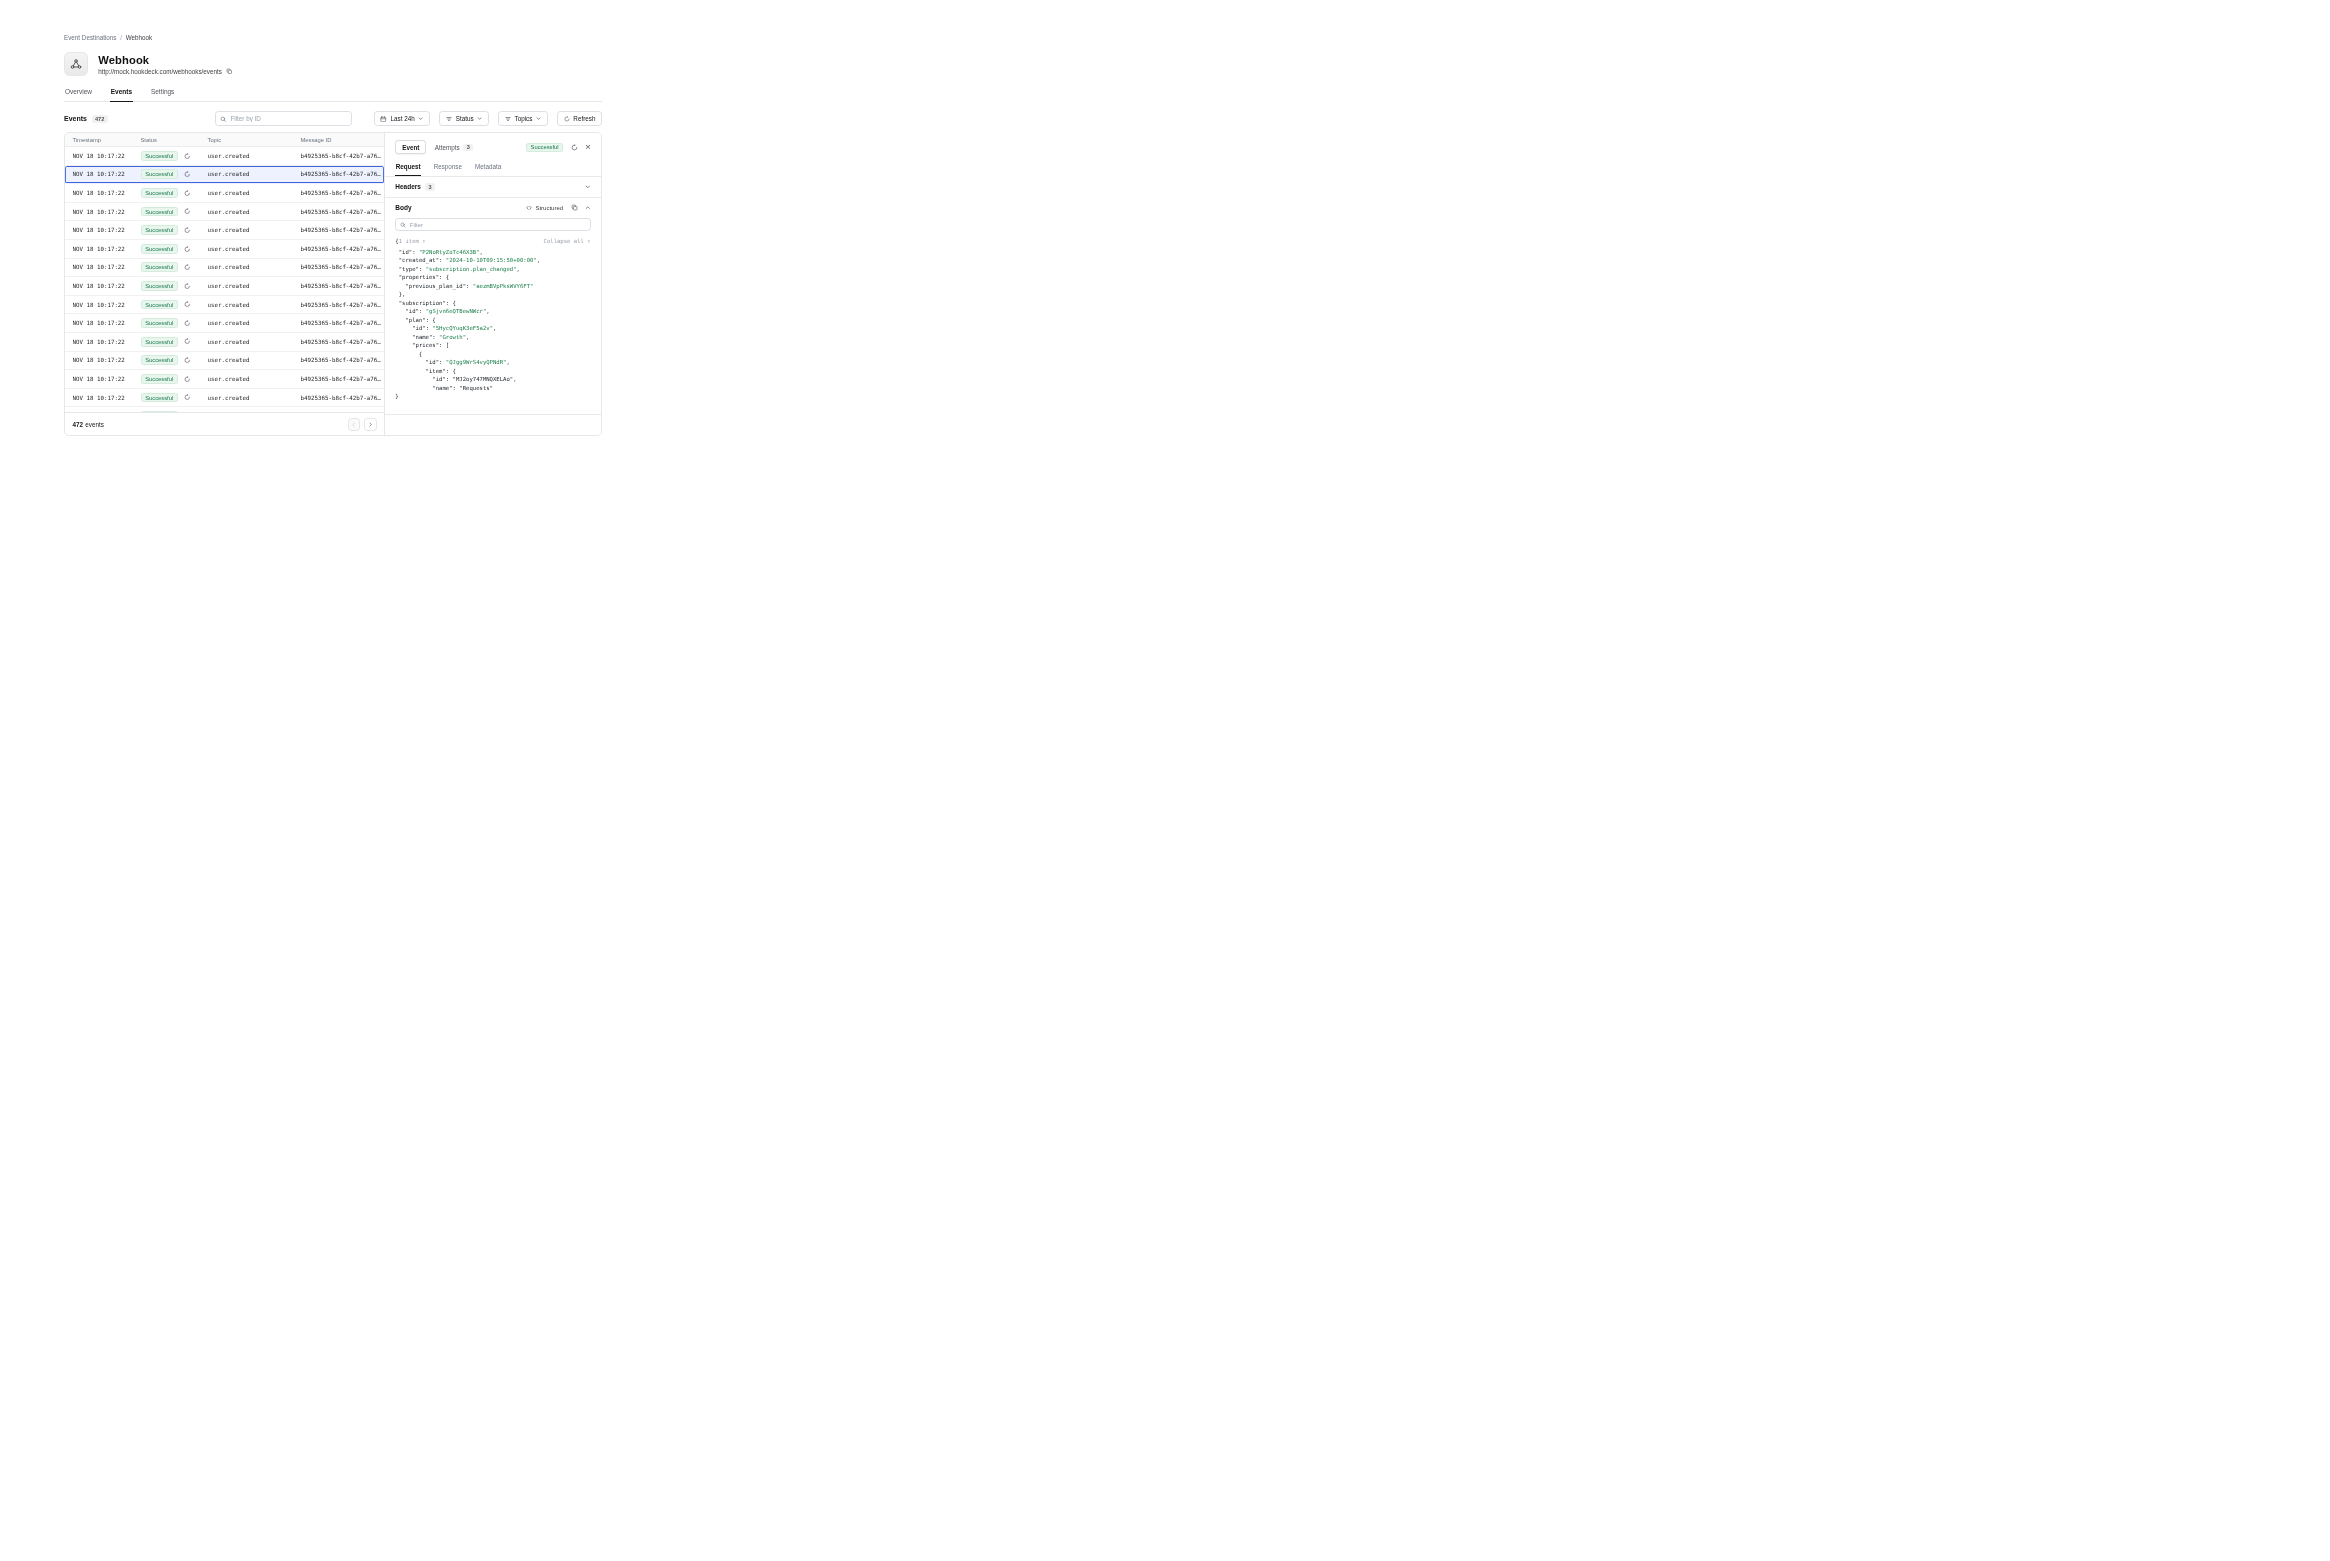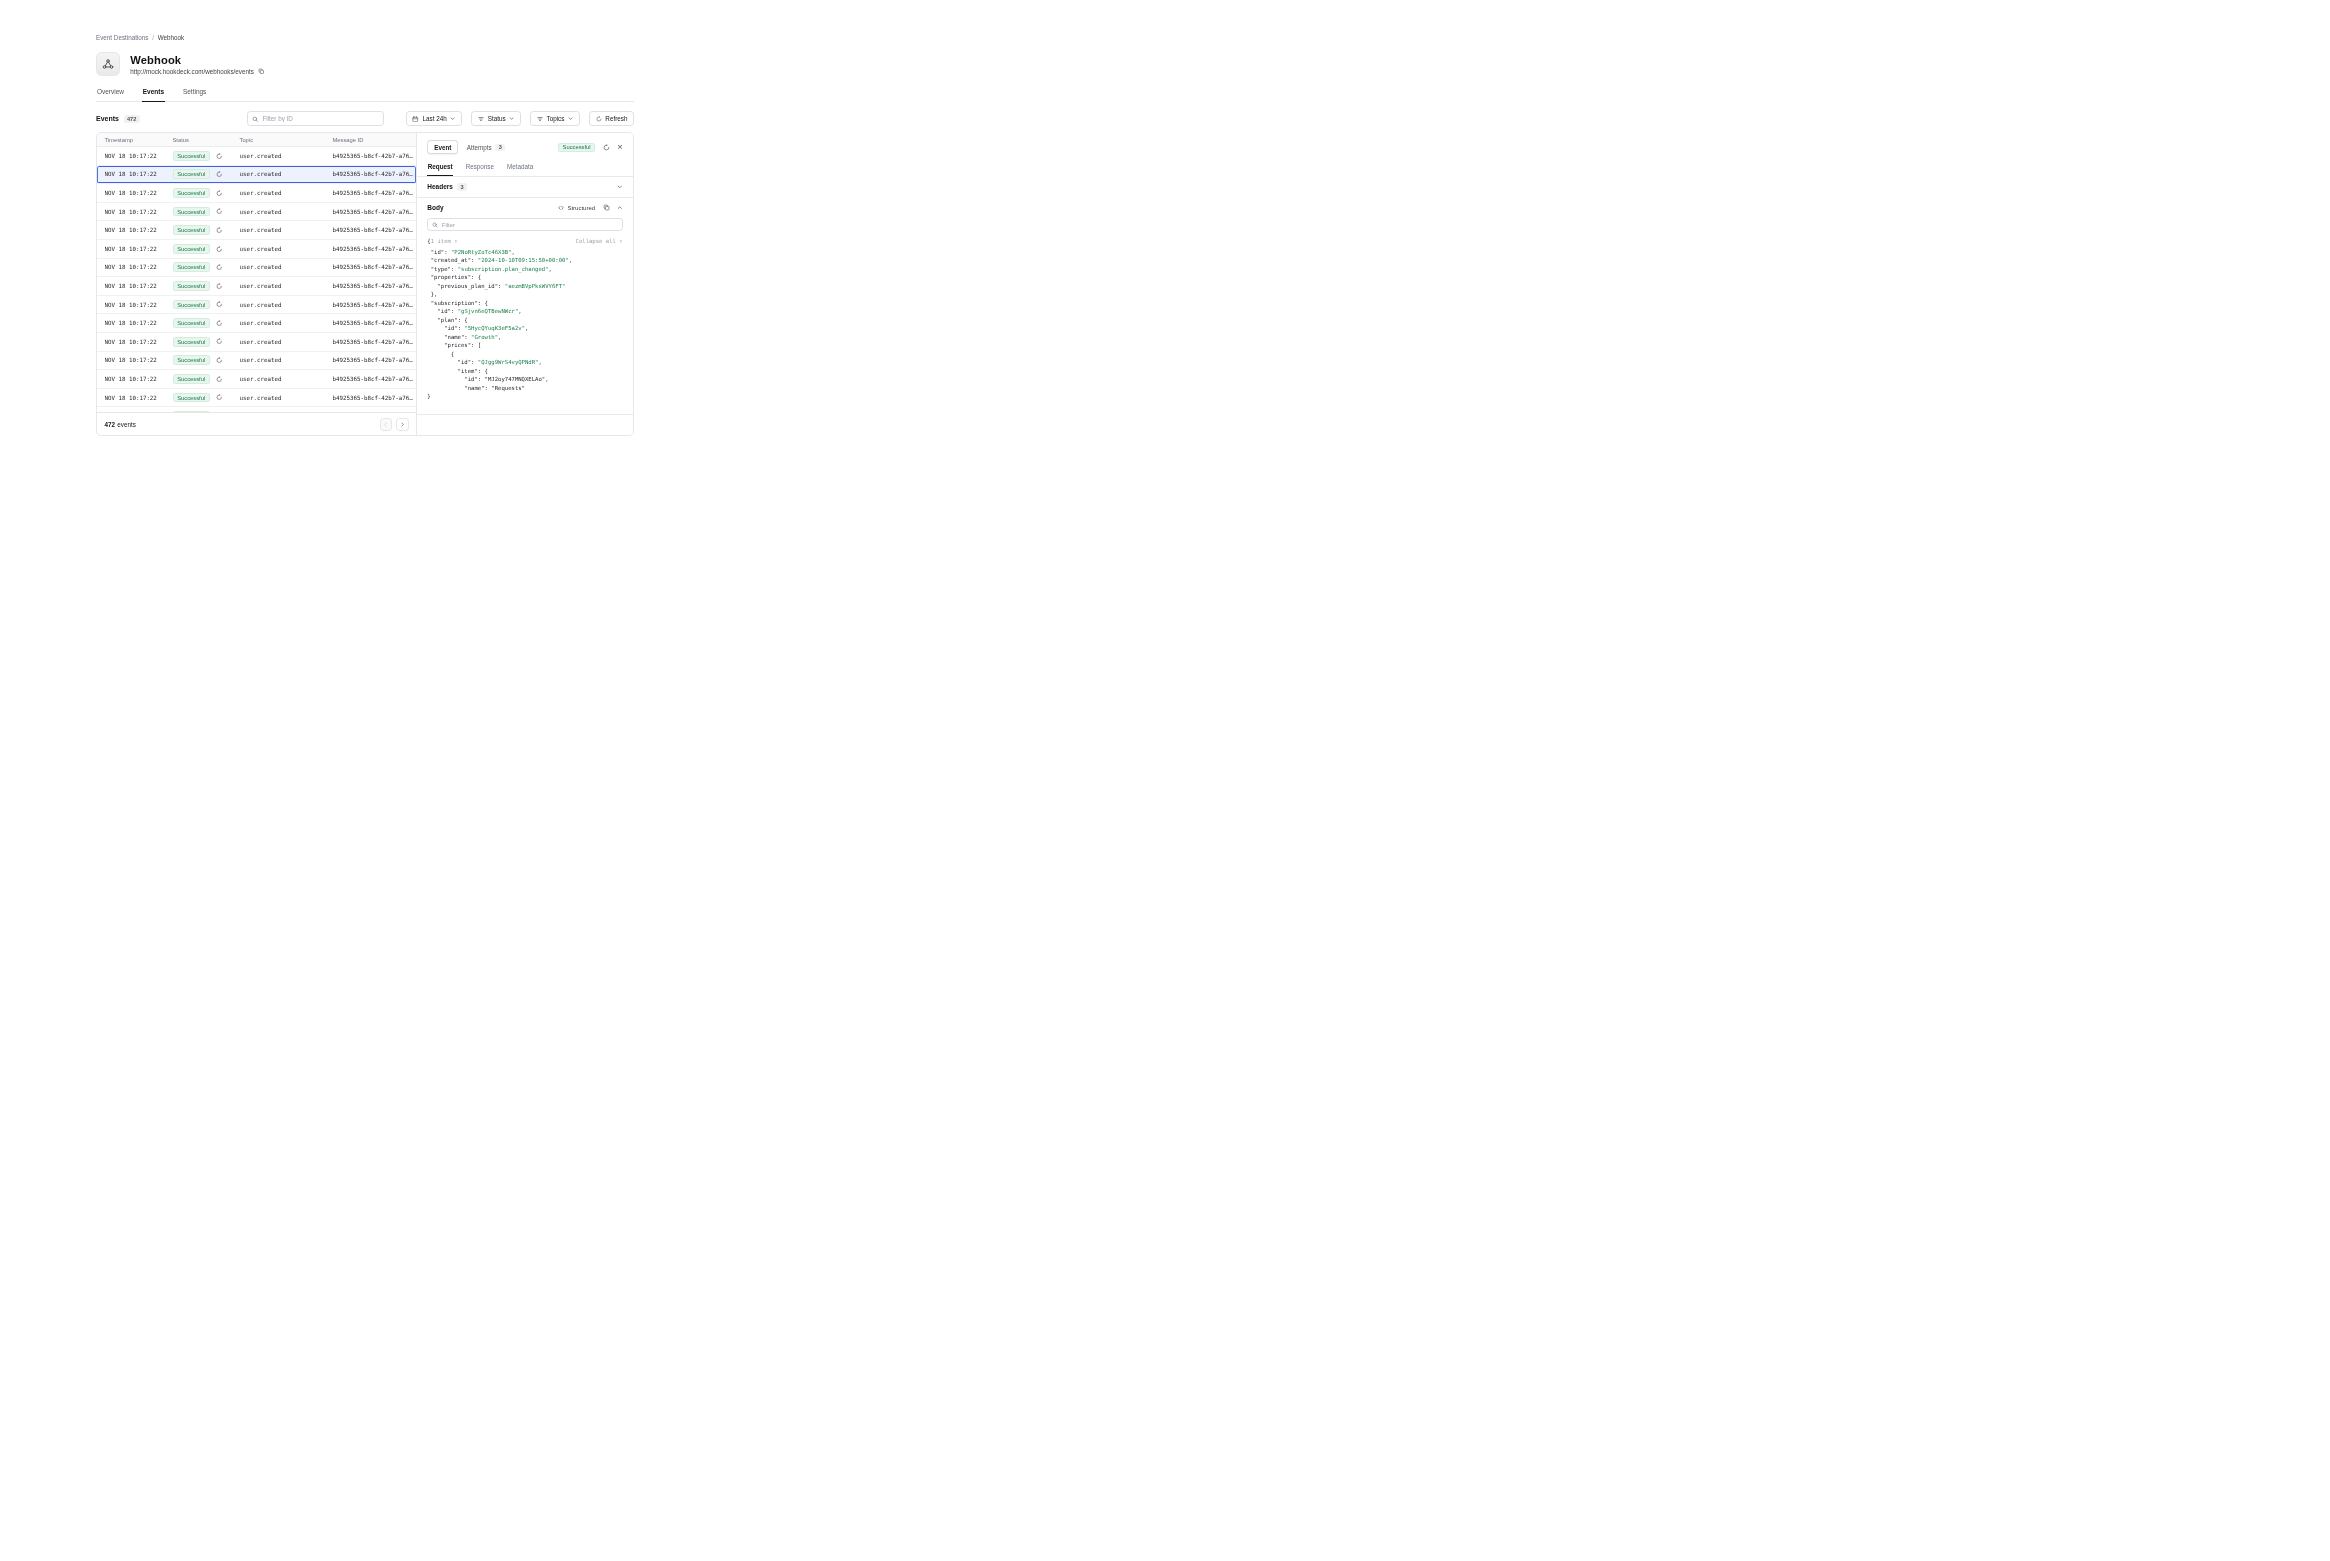--- a/index.html
+++ b/index.html
@@ -4,21 +4,21 @@
 <style>
   * { margin:0; padding:0; box-sizing:border-box; }
   html,body { background:#ffffff; }
   body {
     width:724px; height:468px;
     font-family:"Liberation Sans", sans-serif;
     color:#18181b;
     position:relative;
     overflow:hidden;
   }
-  .content { width:538px; margin-left:96px; }
+  .content { width:538px; margin-left:64px; }
 
   
   .breadcrumb { margin-top:34px; font-size:6.3px; color:#6b7280; display:flex; gap:3.7px; align-items:center; }
   .breadcrumb .crumb { color:#6b7280; cursor:pointer; }
   .breadcrumb .sep { color:#9ca3af; }
   .breadcrumb .current { color:#3f3f46; }
 
   
   .page-header { margin-top:11.2px; display:flex; align-items:center; gap:10.3px; }
   .app-icon {

